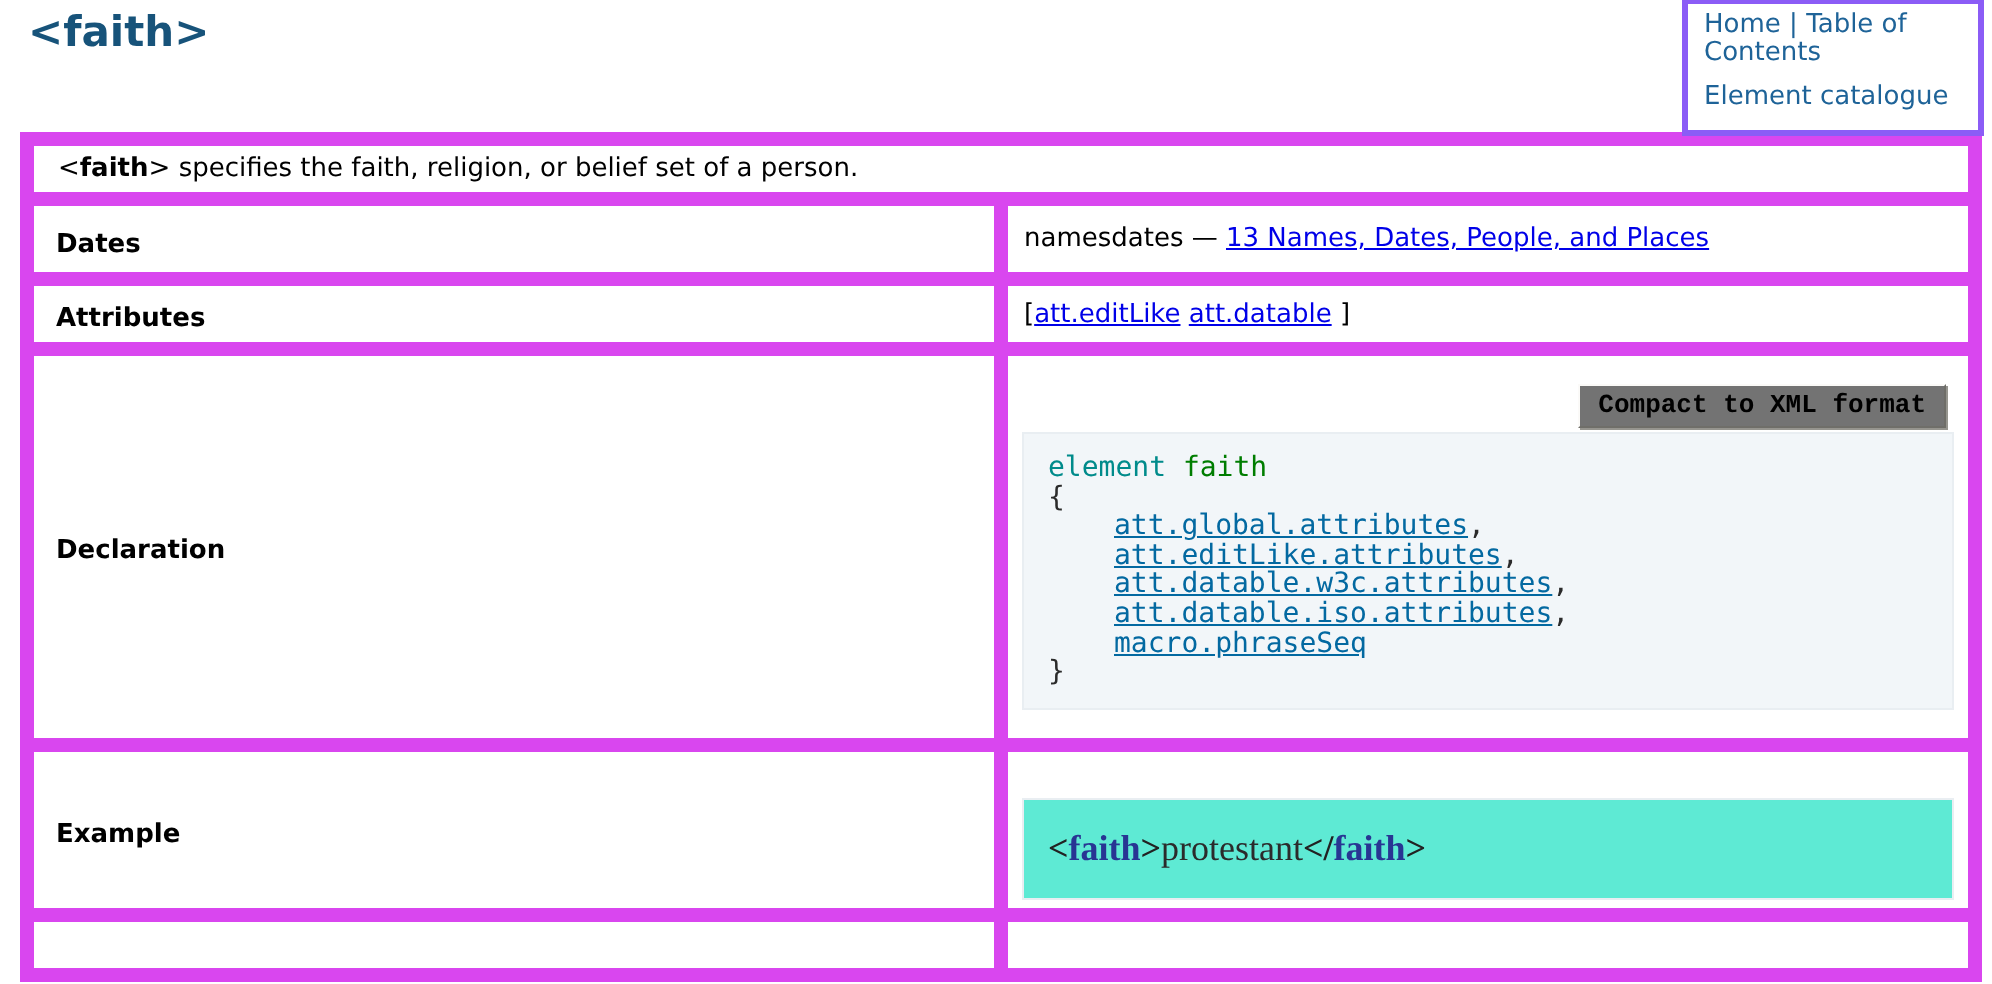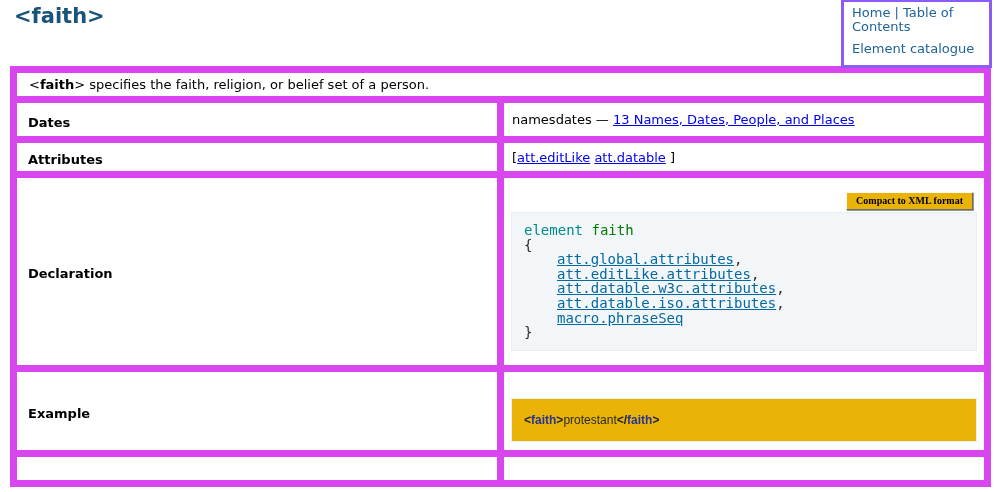--- a/index.html
+++ b/index.html
@@ -80,25 +80,25 @@
     text-decoration: underline;
     font-style: italic;
     cursor: pointer;
     font-size: 13.5px;
   }
 
   
   td.decl-cell { vertical-align: top; padding: 0 6px; }
   .btn-row { text-align: right; margin: 14px 5px 2px 0; }
   .xml-btn {
-    font-family: Liberation Serif, serif;
-    font-size: 10px;
+    font-family: Liberation Mono, monospace;
+    font-size: 13px;
     font-weight: bold;
     color: #000;
-    background: #eab308;
+    background: #737373;
     border: 1px solid;
     border-color: #fbfaf8 #6f6e69 #6f6e69 #fbfaf8;
     box-shadow: 1px 1px 0 #96958f;
     padding: 2px 9px 3px 9px;
     cursor: pointer;
   }
   .codeblock {
     background: #f2f6f9;
     border: 1px solid #e9eef2;
     margin: 2px 1px 14px 1px;
@@ -114,26 +114,26 @@
   .elname { color: #007d00; }
   .code-link {
     color: #0369a1;
     text-decoration: underline;
     cursor: pointer;
   }
 
   
   td.example-cell { vertical-align: top; padding: 0 6px; }
   .example-block {
-    background: #eab308;
+    background: #5eead4;
     border: 1px solid #e9eef2;
     margin: 19px 1px 0 1px;
     padding: 14px 12px;
-    font-family: Liberation Sans, sans-serif;
-    font-size: 12px;
+    font-family: Liberation Serif, serif;
+    font-size: 18px;
     color: #2b2b2b;
     white-space: pre;
   }
   .tag-brk { color: #222222; font-weight: bold; }
   .tag-name { color: #283593; font-weight: bold; }
 </style>
 </head>
 <body>
 
 <div class="page">

